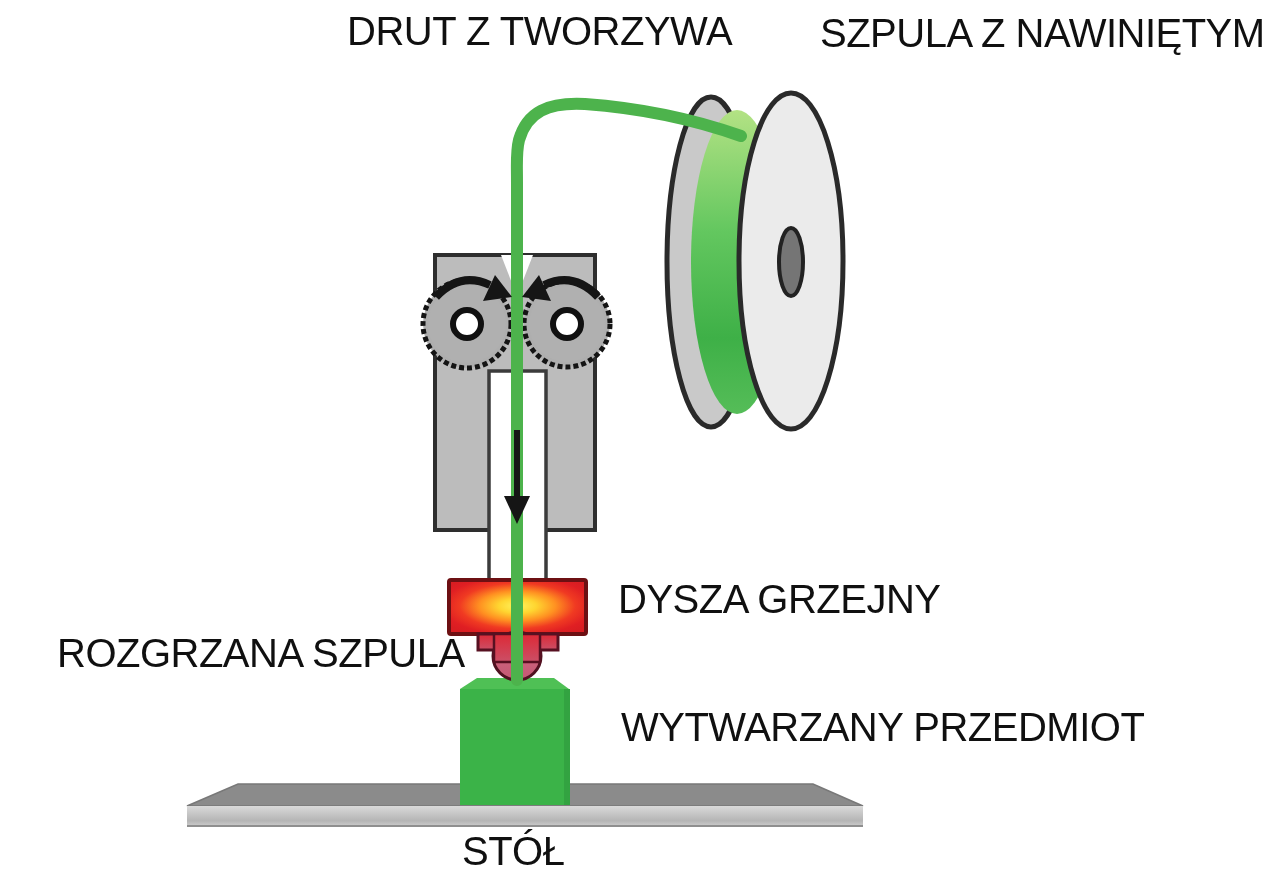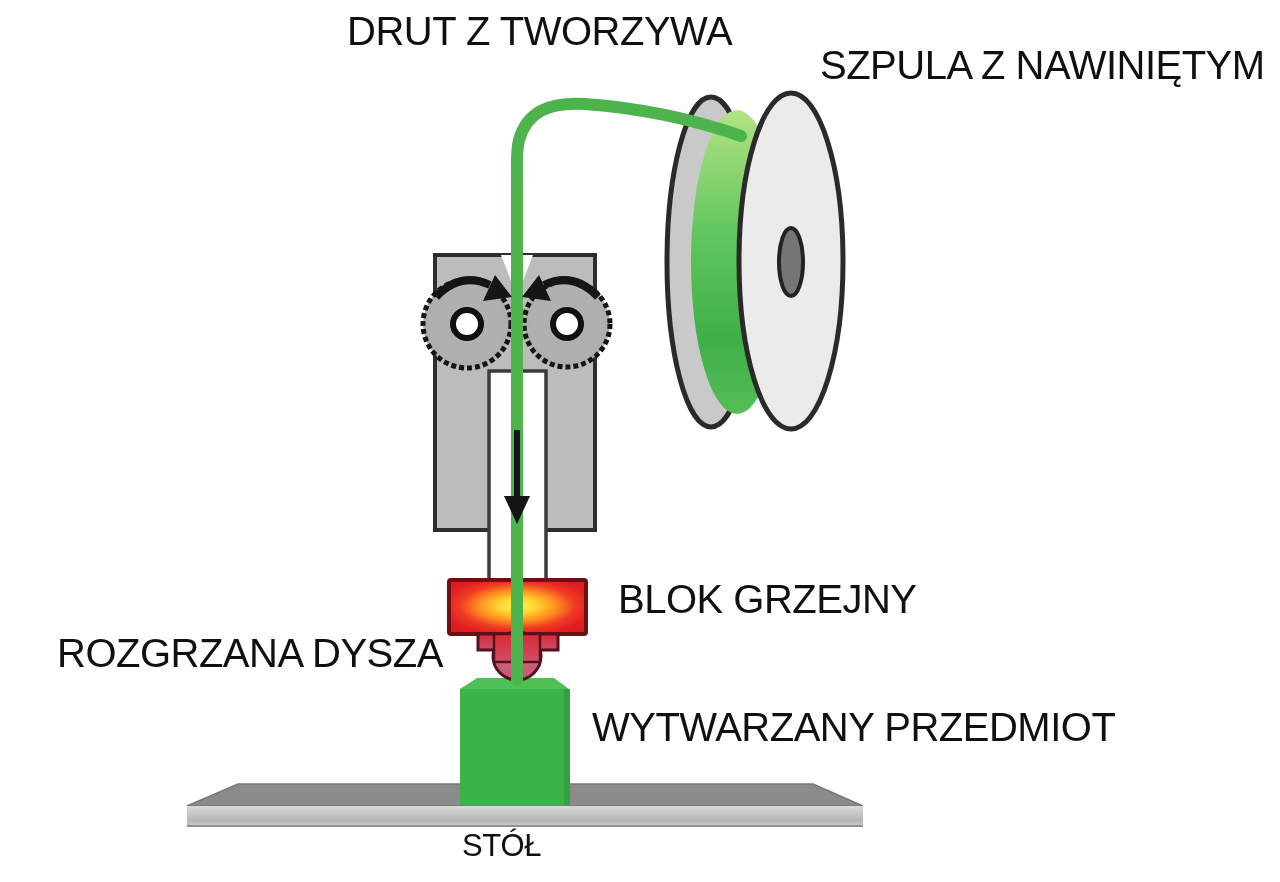--- a/index.html
+++ b/index.html
@@ -1,21 +1,21 @@
 <!DOCTYPE html>
 <html><head>
 <meta charset="utf-8">
 <style>
   html,body{margin:0;padding:0;background:#ffffff;}
   .stage{position:relative;width:1280px;height:882px;background:#ffffff;overflow:hidden;
          font-family:"Liberation Sans",sans-serif;}
   .stage svg{position:absolute;left:0;top:0;}
   .lbl{position:absolute;color:#101010;font-size:40px;letter-spacing:-0.5px;
        white-space:nowrap;line-height:1.18;font-weight:400;}
-  .lbl-table{font-size:31px;}
+  .lbl-table{font-size:40px;}
 </style>
 </head>
 <body>
 
 <div class="stage">
 
   <svg width="1280" height="882" viewBox="0 0 1280 882">
     <defs>
       <linearGradient id="bandGrad" x1="0" y1="0" x2="0" y2="1">
         <stop offset="0" stop-color="#b3e284"></stop>
@@ -102,26 +102,26 @@
     <g>
       <path d="M 436 297 Q 460 271 490 285" fill="none" stroke="#151515" stroke-width="8"></path>
       <polygon points="495,275 512,297 483,301" fill="#151515"></polygon>
       <path d="M 598 297 Q 574 271 544 285" fill="none" stroke="#151515" stroke-width="8"></path>
       <polygon points="539,275 522,297 551,301" fill="#151515"></polygon>
     </g>
   </svg>
 
   <div class="lbl" style="left:308px;top:8px;margin-left:39px;">DRUT Z TWORZYWA</div>
 
-  <div class="lbl" style="left:820px;top:10px;margin-top:32px;">
+  <div class="lbl" style="left:820px;top:10px;">
     <div>SZPULA Z NAWINIĘTYM</div>
   </div>
 
 
-  <div class="lbl" style="left:618px;top:576px;">BLOK GRZEJNY</div>
+  <div class="lbl" style="left:618px;top:576px;">DYSZA GRZEJNY</div>
 
-  <div class="lbl" style="left:57px;top:630px;">ROZGRZANA DYSZA</div>
+  <div class="lbl" style="left:57px;top:630px;">ROZGRZANA SZPULA</div>
 
-  <div class="lbl" style="left:592px;top:704px;">WYTWARZANY PRZEDMIOT</div>
+  <div class="lbl" style="left:621px;top:704px;">WYTWARZANY PRZEDMIOT</div>
 
   <div class="lbl lbl-table" style="left:462px;top:828px;">STÓŁ</div>
 
 </div>
 
 </body></html>

